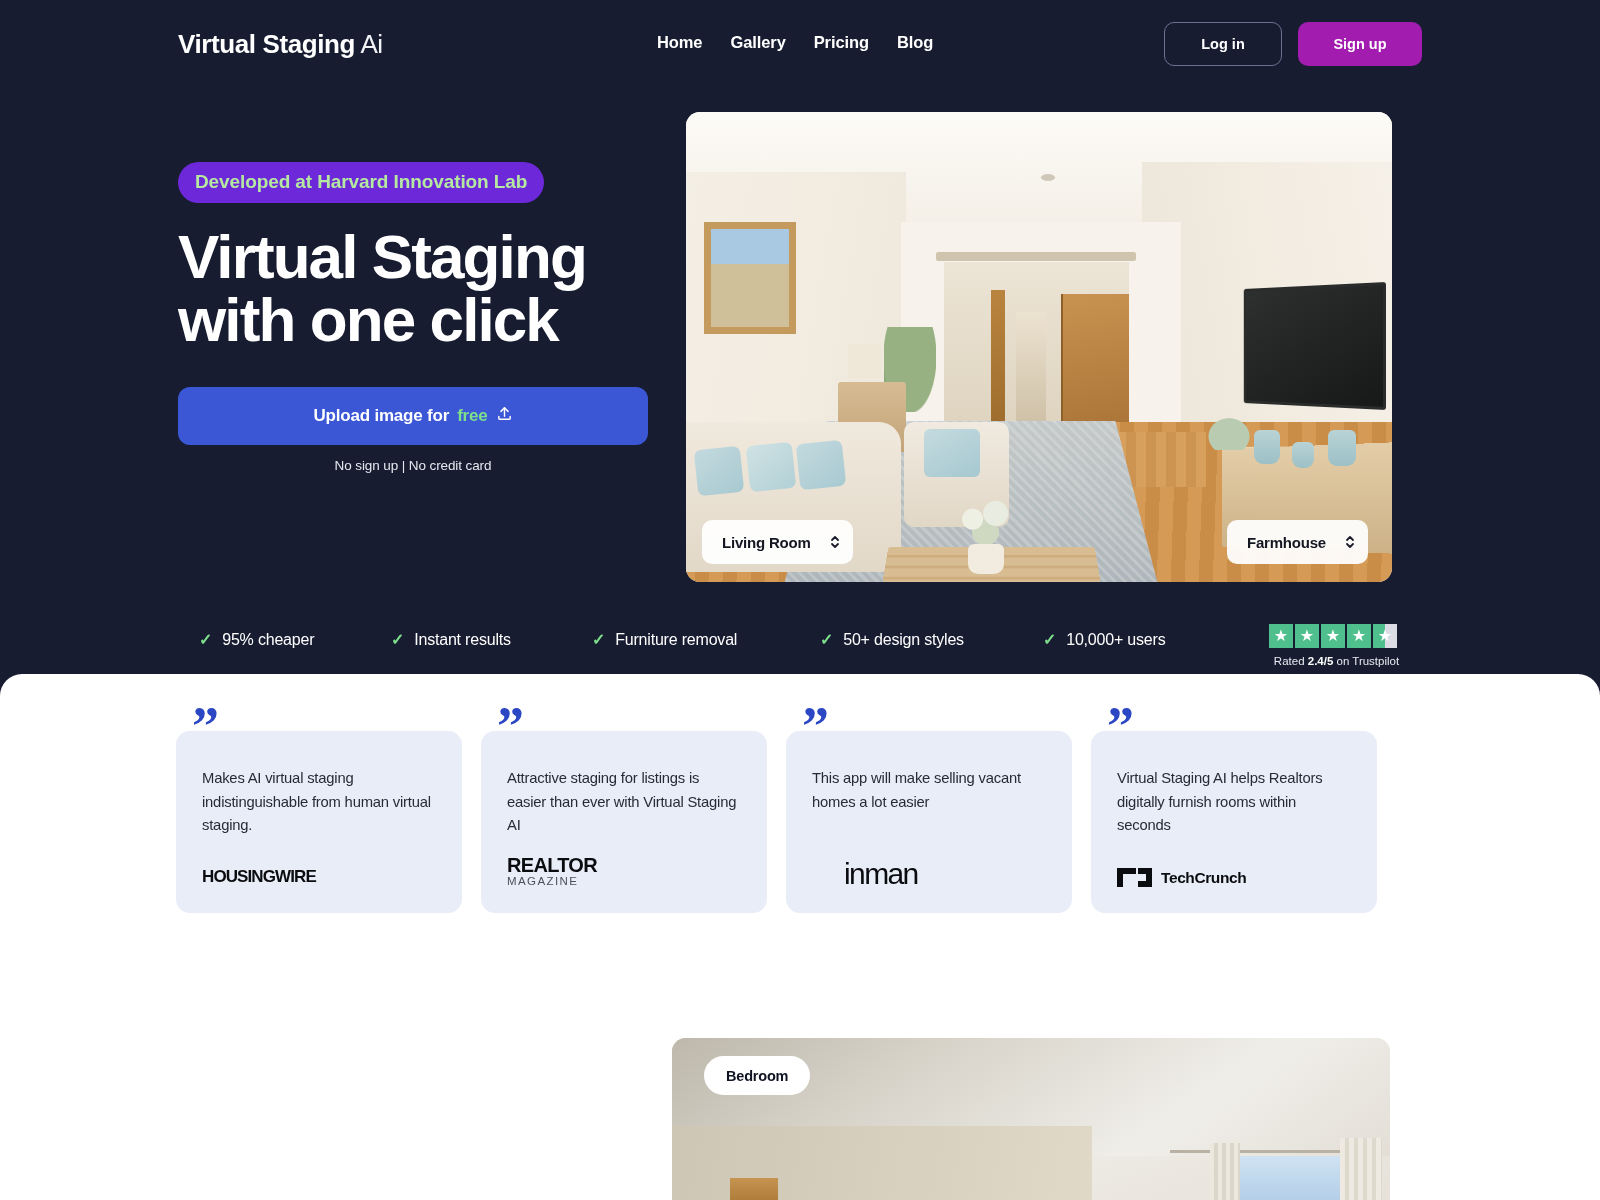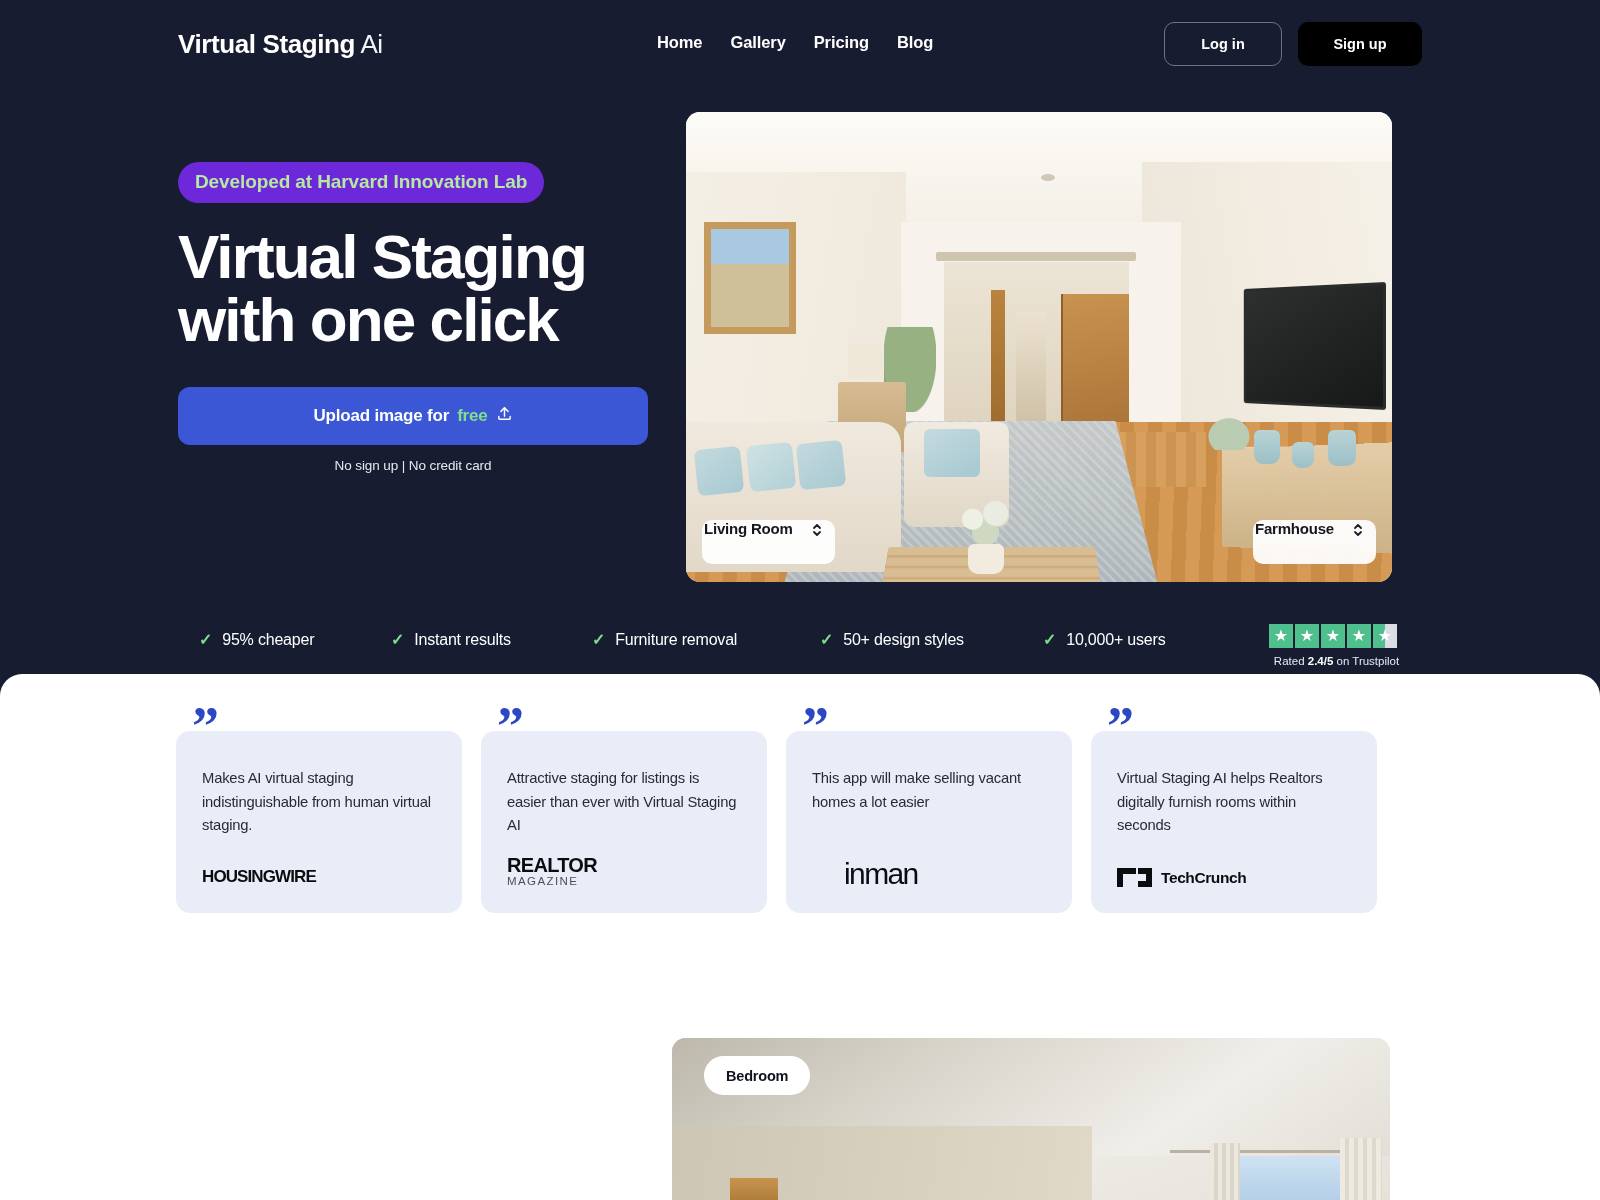--- a/index.html
+++ b/index.html
@@ -30,21 +30,21 @@
   }
   .auth { position: absolute; right: 178px; top: 22px; display: flex; gap: 16px; align-items: center; }
   .btn-login {
     width: 118px; height: 44px; border-radius: 10px;
     border: 1.4px solid #6b7291; background: transparent; color: #ffffff;
     font-size: 14.5px; font-weight: 600; font-family: inherit; cursor: pointer;
     display: flex; align-items: center; justify-content: center;
   }
   .btn-signup {
     width: 124px; height: 44px; border-radius: 10px; border: none;
-    background: #000000; color: #ffffff;
+    background: #a21caf; color: #ffffff;
     font-size: 14.5px; font-weight: 700; font-family: inherit; cursor: pointer;
     display: flex; align-items: center; justify-content: center;
   }
 
   
   .hero-left { position: absolute; left: 178px; top: 162px; width: 500px; }
   .badge {
     display: inline-block; background: #6d28d9; color: #b5e8a0;
     font-size: 19px; font-weight: 600; padding: 9px 17px 10px 17px;
     border-radius: 999px; letter-spacing: -0.1px;
@@ -227,28 +227,28 @@
     background: radial-gradient(ellipse at 50% 60%, #b9cbb0 0 20px, transparent 21px);
   }
   .room .ceilinglight {
     position: absolute; left: 355px; top: 62px; width: 14px; height: 7px;
     background: #cfc7b8; border-radius: 50%;
   }
 
   .select-pill {
     position: absolute; bottom: 18px;
     height: 44px; background: rgba(255,255,255,.93);
-    border-radius: 10px; display: flex; 
-    padding: 0 12px 0 2px; gap: 18px; cursor: pointer;
+    border-radius: 10px; display: flex; align-items: center;
+    padding: 0 12px 0 20px; gap: 18px; cursor: pointer;
     backdrop-filter: blur(3px);
   }
   .select-pill span.lbl { font-size: 15px; font-weight: 600; color: #141622; letter-spacing: -0.2px; }
   .select-pill .chev { display: flex; flex-direction: column; line-height: 6px; color: #1b1d2b; font-size: 11px; }
   .sel-left { left: 16px; }
-  .sel-right { right: 16px; }
+  .sel-right { right: 24px; }
 
   
   .features {
     position: absolute; left: 0; top: 612px; width: 1600px; height: 62px;
   }
   .feat {
     position: absolute; display: flex; align-items: center; gap: 10px;
     color: #ffffff; font-size: 16px; letter-spacing: -0.2px; top: 18px;
   }
   .feat .check { color: #7ee08a; font-size: 16px; font-weight: 700; }

